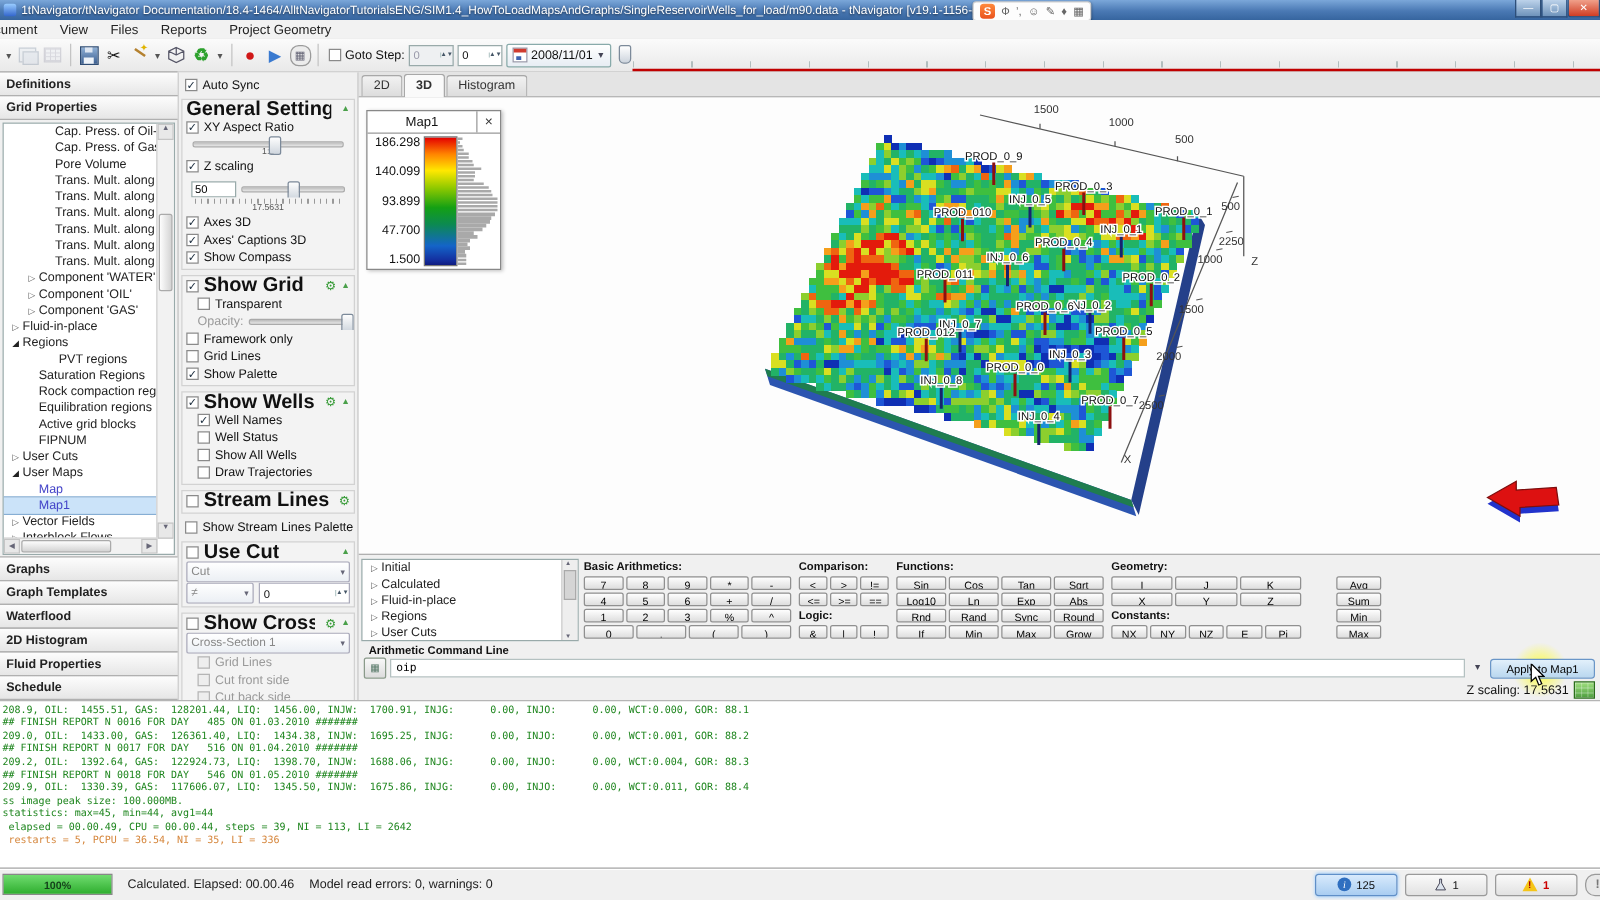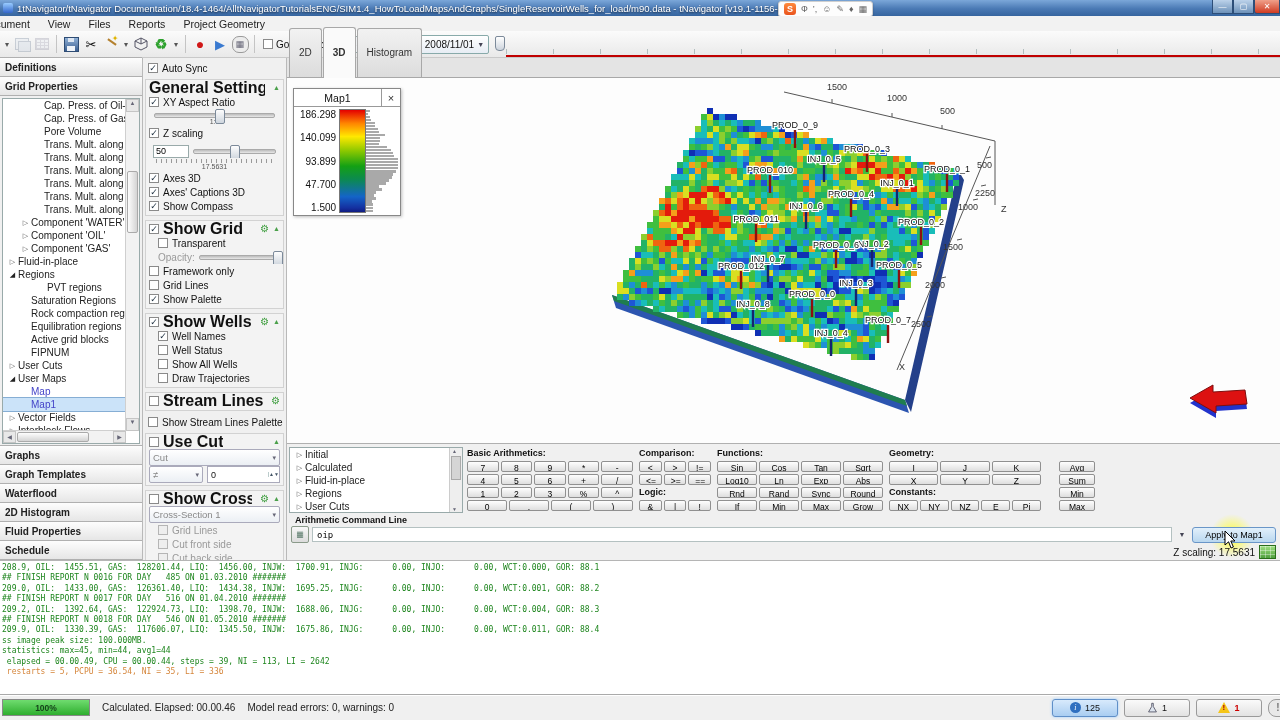--- a/index.html
+++ b/index.html
@@ -113,21 +113,21 @@
     display:flex;align-items:center;padding:0 3px;color:#888;font-size:9.5px;}
   .combo .da{margin-left:auto;font-size:7px;color:#667;}
   .combo.sm{flex:0 0 46px;}
   .spin2{flex:1;height:15px;border:1px solid #aab;background:#fff;display:flex;align-items:center;font-size:9px;}
   .spin2 .v{flex:1;padding-left:3px;}
   .spin2 .ar{width:10px;display:flex;flex-direction:column;font-size:5px;color:#456;line-height:4.5px;align-items:center;border-left:1px solid #bcc;}
   
   .content{position:absolute;left:287px;top:58px;width:993px;height:502px;background:#ececec;}
   .tabs{position:absolute;left:0;top:0;right:0;height:19px;display:flex;align-items:flex-end;
     border-bottom:1px solid #a8a8a8;background:#e4e4e4;padding-left:2px;}
-  .tab{height:16px;line-height:16px;padding:16px 9px;border:1px solid #a8a8a8;border-bottom:none;
+  .tab{height:16px;line-height:16px;padding:0 9px;border:1px solid #a8a8a8;border-bottom:none;
     border-radius:3px 3px 0 0;background:linear-gradient(#f2f2f2,#dcdcdc);margin-right:1px;font-size:10px;color:#333;}
   .tab.active{background:#fafafa;height:18px;line-height:18px;margin-bottom:-1px;font-weight:bold;}
   .canvas3d{position:absolute;left:0;top:20px;width:993px;height:365px;background:#fdfdfd;overflow:hidden;}
   #map-svg{position:absolute;left:0;top:0;}
   
   .legend{position:absolute;left:6px;top:10px;width:106px;height:126px;background:#fff;border:1px solid #888;
     box-shadow:1px 1px 3px rgba(0,0,0,.25);display:flex;flex-direction:column;}
   .lg-title{height:17px;border-bottom:1px solid #999;display:flex;align-items:stretch;flex:0 0 auto;}
   .lg-title .t{flex:1;display:flex;align-items:center;justify-content:center;font-size:10.5px;}
   .lg-close{width:18px;border-left:1px solid #999;display:flex;align-items:center;justify-content:center;font-size:11px;color:#333;}
@@ -147,21 +147,21 @@
   .ctsb:before{content:"▲";position:absolute;top:0;left:2px;font-size:5px;color:#667;}
   .ctsb:after{content:"▼";position:absolute;bottom:0;left:2px;font-size:5px;color:#667;}
   .ctsb .th{position:absolute;left:1px;right:1px;top:8px;height:22px;background:#d5d5d5;border:1px solid #aaa;}
   .calc-grid{flex:1;padding-left:4px;display:flex;flex-direction:column;gap:1px;}
   .cg-row{display:flex;align-items:center;height:12px;}
   .cg-col{display:flex;gap:2px;align-items:flex-end;box-sizing:border-box;padding-right:6px;}
   .cg-col.c0{width:172px;}
   .cg-col.c1{width:78px;}
   .cg-col.c2{width:172px;}
   .cg-col.c3{width:158px;}
-  .cg-col.c4{width:42px;margin-left:12px;}
+  .cg-col.c4{width:42px;margin-left:22px;}
   .cbtn{flex:1;min-width:0;height:11px;line-height:10px;text-align:center;font-size:8.5px;
     background:linear-gradient(#fefefe,#dedede);border:1px solid #909090;border-radius:2px;
     overflow:hidden;white-space:nowrap;}
   .clbl{font-size:9px;font-weight:bold;white-space:nowrap;}
   .cmd-label{position:absolute;left:8px;top:71px;font-size:9px;font-weight:bold;}
   .cmd-row{position:absolute;left:4px;top:82px;right:4px;height:17px;display:flex;align-items:center;gap:3px;}
   .cmd-btn{width:16px;height:15px;border:1px solid #8a9a8a;border-radius:2px;background:linear-gradient(#f8f8f8,#dcdcdc);
     display:flex;align-items:center;justify-content:center;font-size:8px;color:#576;flex:0 0 auto;}
   .cmd-input{flex:1;height:15px;border:1px solid #9aab;background:#fff;font-size:9px;font-family:"DejaVu Sans Mono",monospace;
     padding:0 4px;box-sizing:border-box;}

